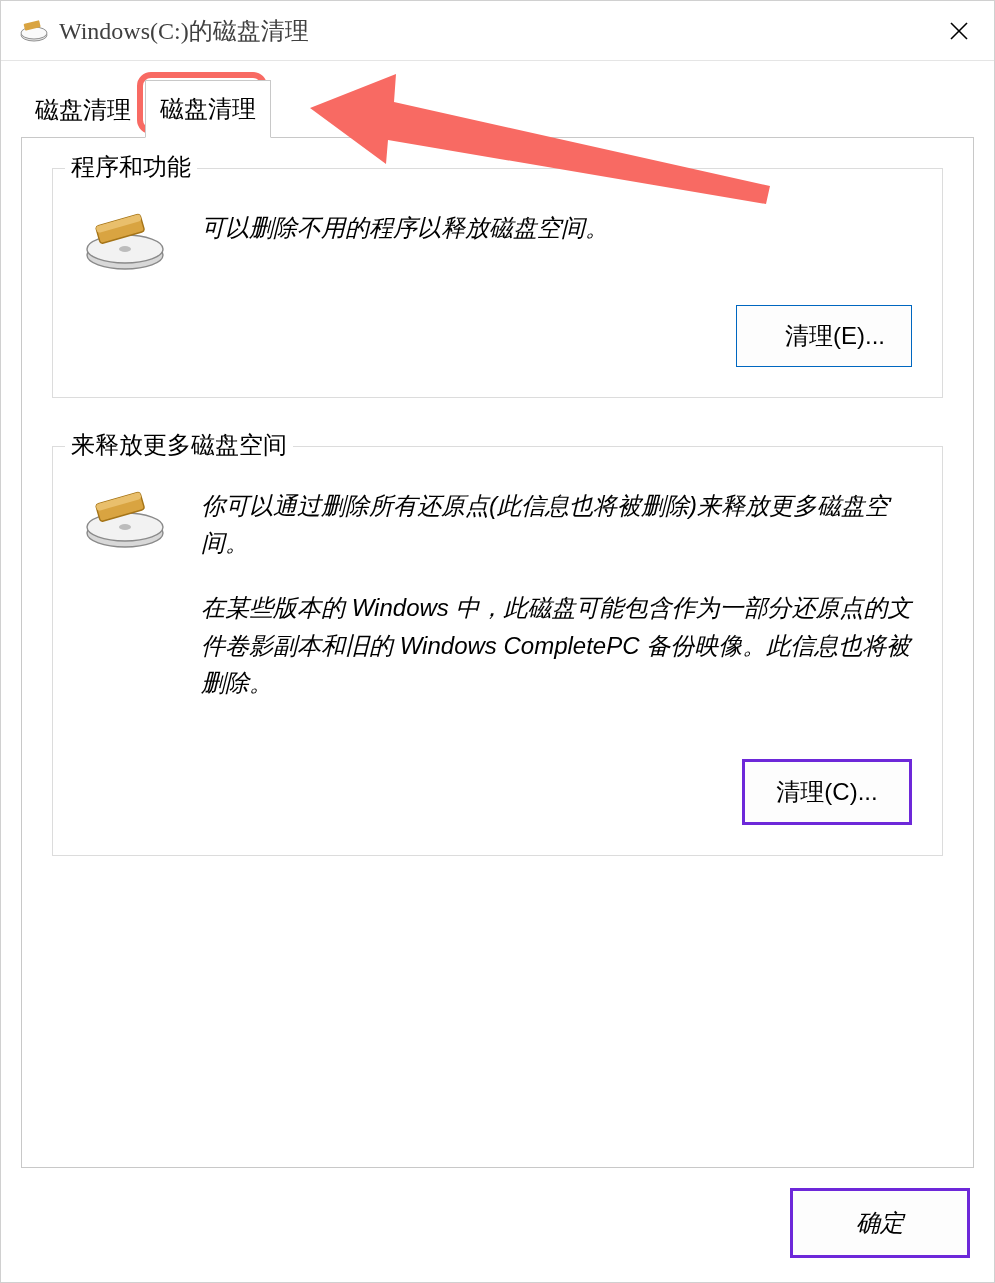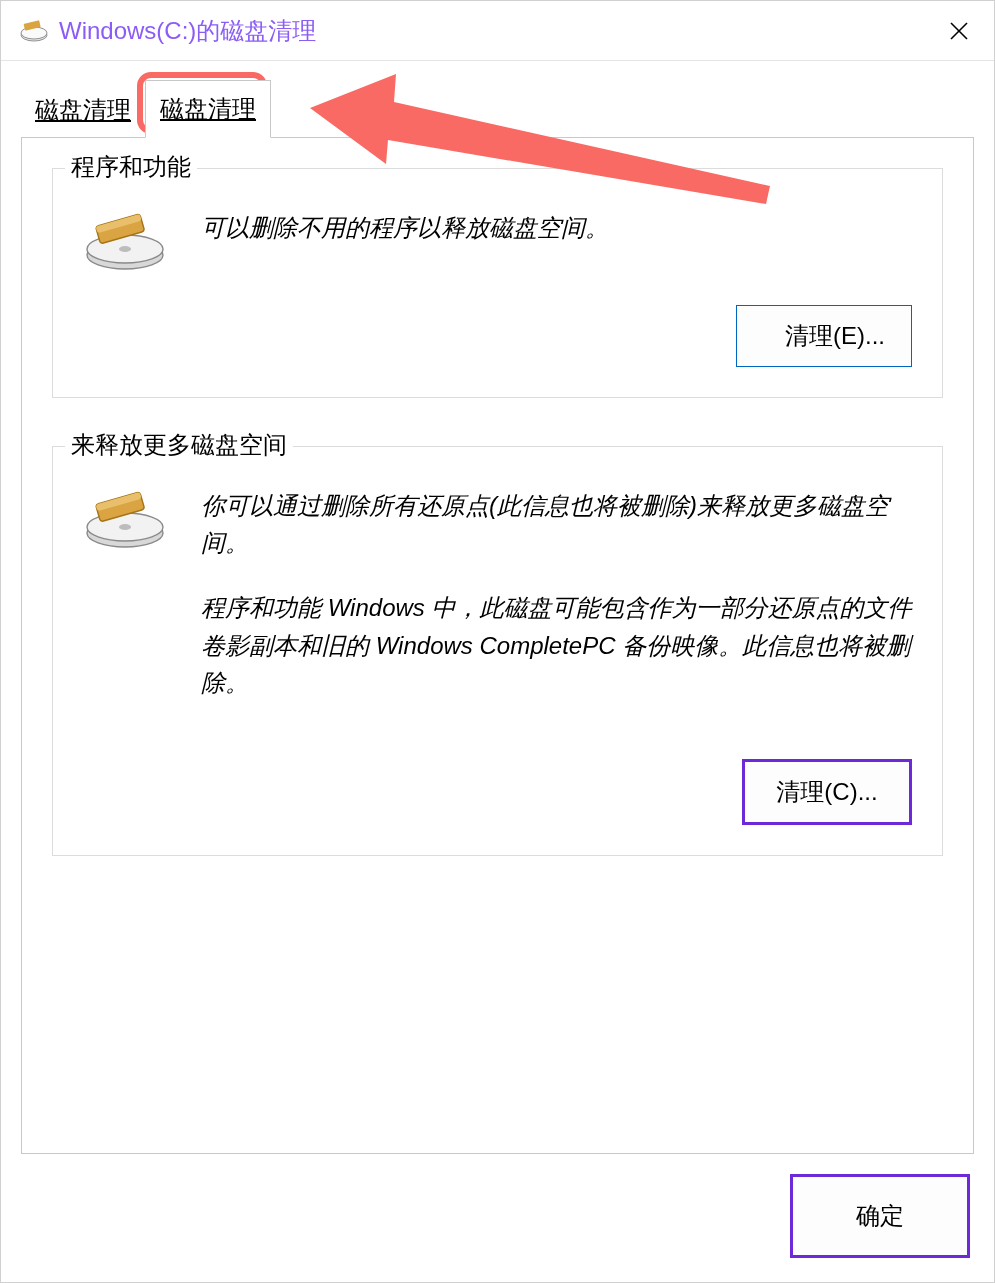--- a/index.html
+++ b/index.html
@@ -30,22 +30,23 @@
   .titlebar .icon-slot {
     width: 30px;
     height: 30px;
     margin-right: 10px;
     display: flex;
     align-items: center;
     justify-content: center;
   }
   .title-text {
     font-size: 24px;
-    color: #8b5cf6;
-    flex: 1;
+    color: #404040;
+    flex: 1;
+    font-family: Liberation Serif, serif;
   }
   .close-btn {
     width: 70px;
     height: 60px;
     display: flex;
     align-items: center;
     justify-content: center;
     font-size: 22px;
     color: #000;
     cursor: pointer;
@@ -56,21 +57,20 @@
     padding: 18px 20px 0 20px;
     display: flex;
     flex-direction: column;
   }
 
   .tabs {
     display: flex;
     align-items: flex-end;
     position: relative;
     z-index: 2;
-    text-decoration: underline;
   }
   .tab {
     padding: 12px 14px;
     font-size: 24px;
     color: #000;
     border: 1px solid transparent;
     cursor: pointer;
     background: transparent;
     position: relative;
     top: 1px;
@@ -154,21 +154,22 @@
 
   .footer {
     display: flex;
     justify-content: flex-end;
     gap: 24px;
     padding: 20px 24px 24px 24px;
     background: #fff;
   }
   .footer .win-btn {
     min-width: 180px;
-    padding: 23px 30px;
+    padding: 16px 30px;
+    font-style: italic;
   }
 
   
   .arrow-overlay {
     position: absolute;
     top: 68px;
     left: 150px;
     width: 640px;
     height: 140px;
     pointer-events: none;
@@ -237,21 +238,21 @@
               <ellipse cx="42" cy="36" rx="38" ry="14" fill="#f2f2f2" stroke="#8a8a8a" stroke-width="1.4"></ellipse>
               <ellipse cx="42" cy="36" rx="6" ry="3" fill="#bcbcbc"></ellipse>
               <g transform="rotate(-16 40 15)">
                 <rect x="14" y="6" width="46" height="18" rx="3" fill="#d9a441" stroke="#a57417" stroke-width="1.4"></rect>
                 <rect x="14" y="6" width="46" height="7" rx="3" fill="#e9bf6c"></rect>
               </g>
             </svg>
           </div>
           <div class="group-text">
             <p>你可以通过删除所有还原点(此信息也将被删除)来释放更多磁盘空间。</p>
-            <p>程序和功能 Windows 中，此磁盘可能包含作为一部分还原点的文件卷影副本和旧的 Windows CompletePC 备份映像。此信息也将被删除。</p>
+            <p>在某些版本的 Windows 中，此磁盘可能包含作为一部分还原点的文件卷影副本和旧的 Windows CompletePC 备份映像。此信息也将被删除。</p>
           </div>
         </div>
         <div class="group-button-row">
           <button class="win-btn">清理(C)...</button>
         </div>
       </div>
 
     </div>
   </div>
 

